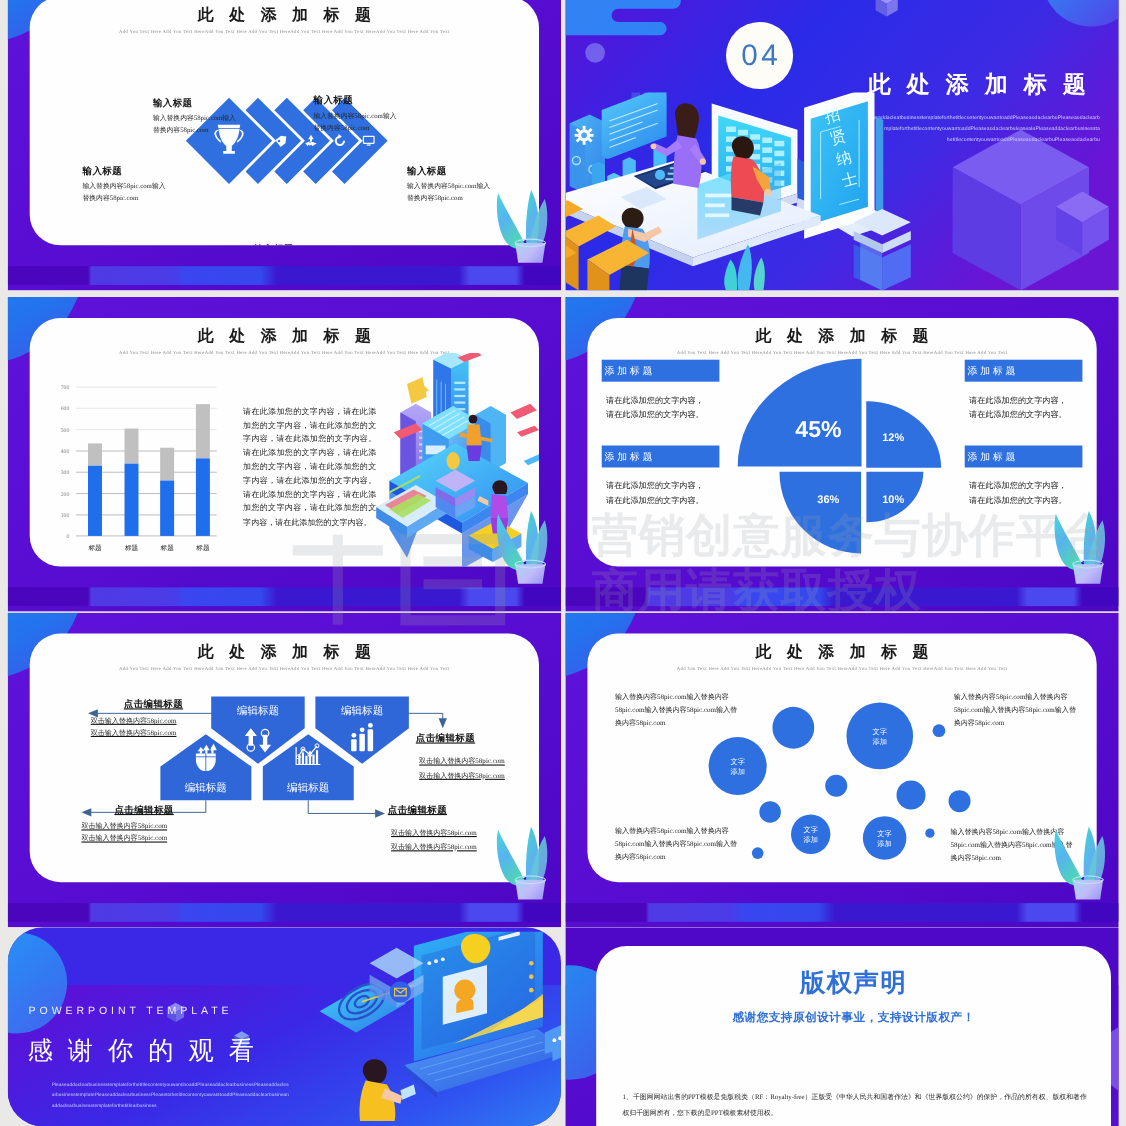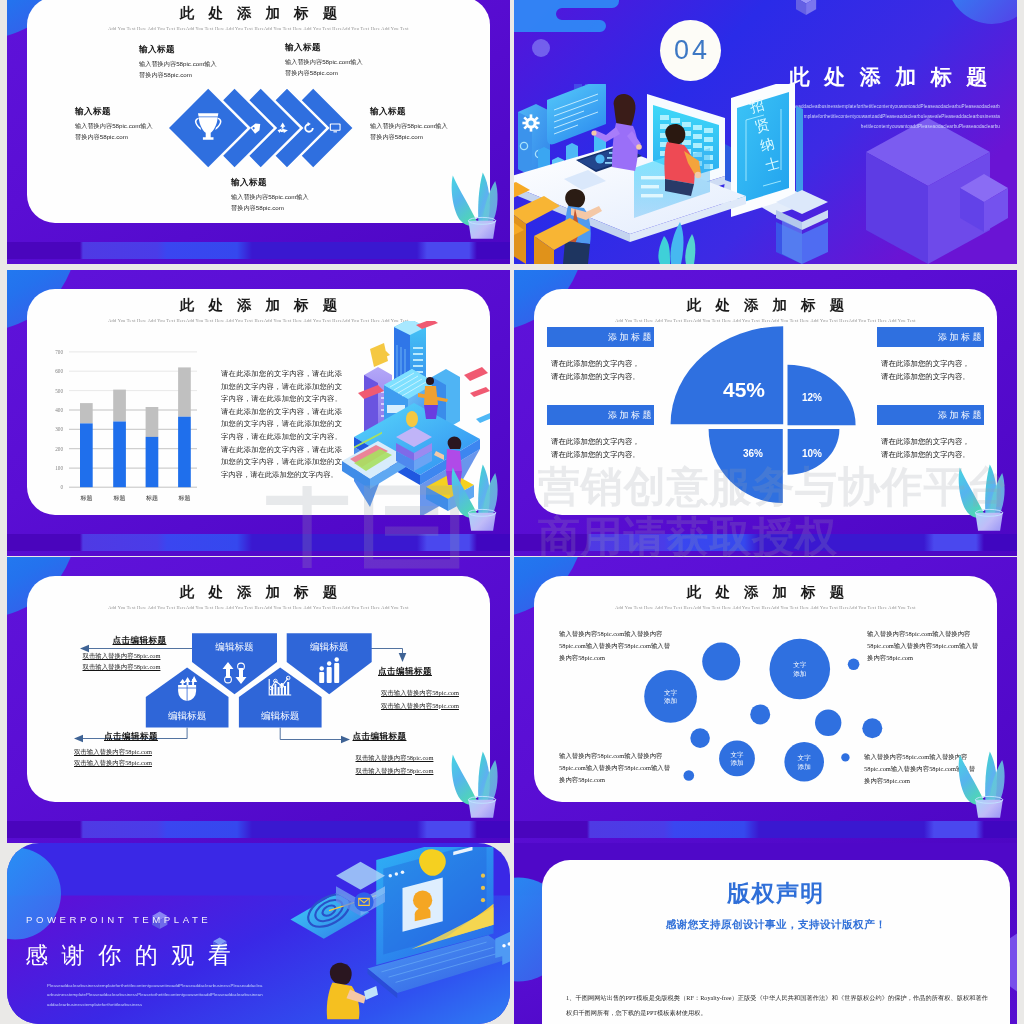--- a/index.html
+++ b/index.html
@@ -19,21 +19,21 @@
 
 
 .s-title{position:absolute;font-weight:bold;color:#1b1b1b;text-align:center;
   letter-spacing:.36em;font-family:"Liberation Serif",serif;}
 .s-sub{position:absolute;color:#8d8d8d;text-align:center;
   font-family:"Liberation Serif",serif;white-space:nowrap;}
 .hd-title{left:0;right:0;top:7px;font-size:14.5px;text-indent:.36em;}
 .hd-sub{left:0;right:0;top:29px;font-size:4.3px;letter-spacing:.30px;}
 
 .t1-diagram{position:absolute;left:0;top:0;width:463px;height:226px;}
-.t1-txt{position:absolute;font-family:Liberation Sans, sans-serif;color:#141414;}
+.t1-txt{position:absolute;font-family:Liberation Serif, serif;color:#141414;margin-top:44px;}
 .t1-txt .it-h{font-size:8.6px;font-weight:bold;letter-spacing:.4px;line-height:10px;}
 .t1-txt .it-l{font-size:6.2px;line-height:11.4px;color:#262626;white-space:nowrap;}
 .t1-txt .it-h + .it-l{margin-top:4px;}
 .t1-p0{left:112px;top:46.5px;}
 .t1-p1{left:258px;top:44.5px;}
 .t1-p2{left:48px;top:108.5px;}
 .t1-p3{left:343px;top:108.5px;}
 .t1-p4{left:204px;top:179.5px;}
 
 .plant{position:absolute;right:10px;bottom:20px;width:62px;height:78px;}
@@ -57,21 +57,21 @@
 
 
 .t3-chart{position:absolute;left:0;top:0;width:463px;height:226px;}
 .t3-para{position:absolute;left:194px;top:79px;width:121px;font-family:"Liberation Serif",serif;font-size:7.3px;line-height:12.6px;color:#1a1a1a;text-align:justify;text-justify:inter-character;letter-spacing:0;}
 .t3-illu{position:absolute;left:313px;top:32px;width:160px;height:200px;}
 
 
 .t4-pie{position:absolute;left:0;top:0;width:463px;height:226px;}
 .t4-box{position:absolute;width:107px;}
 .t4-label{height:20px;line-height:20px;background:#2f70e0;color:#ffffff;
-  font-family:"Liberation Serif",serif;font-size:9px;text-align:right;
+  font-family:"Liberation Serif",serif;font-size:9px;text-align:left;
   letter-spacing:.28em;text-indent:.28em;}
 .t4-lines{margin-top:10px;margin-left:4px;font-family:"Liberation Serif",serif;font-size:7.4px;line-height:13.2px;color:#1a1a1a;white-space:nowrap;}
 .t4-b0{left:13px;top:38px;}
 .t4-b1{left:13px;top:116px;}
 .t4-b2{left:343px;top:38px;}
 .t4-b3{left:343px;top:116px;}
 
 
 .t5-diagram{position:absolute;left:0;top:0;width:463px;height:226px;}
 .t5-call{position:absolute;font-family:"Liberation Serif",serif;color:#141414;text-decoration:underline;}

